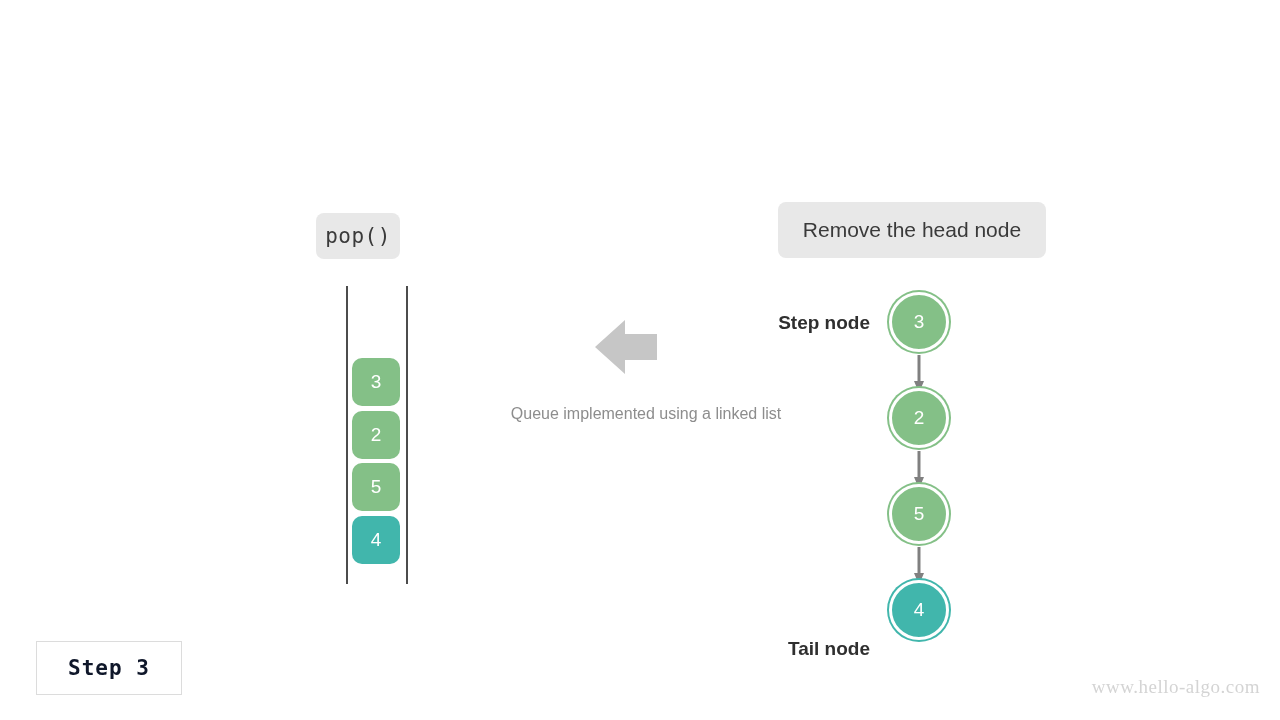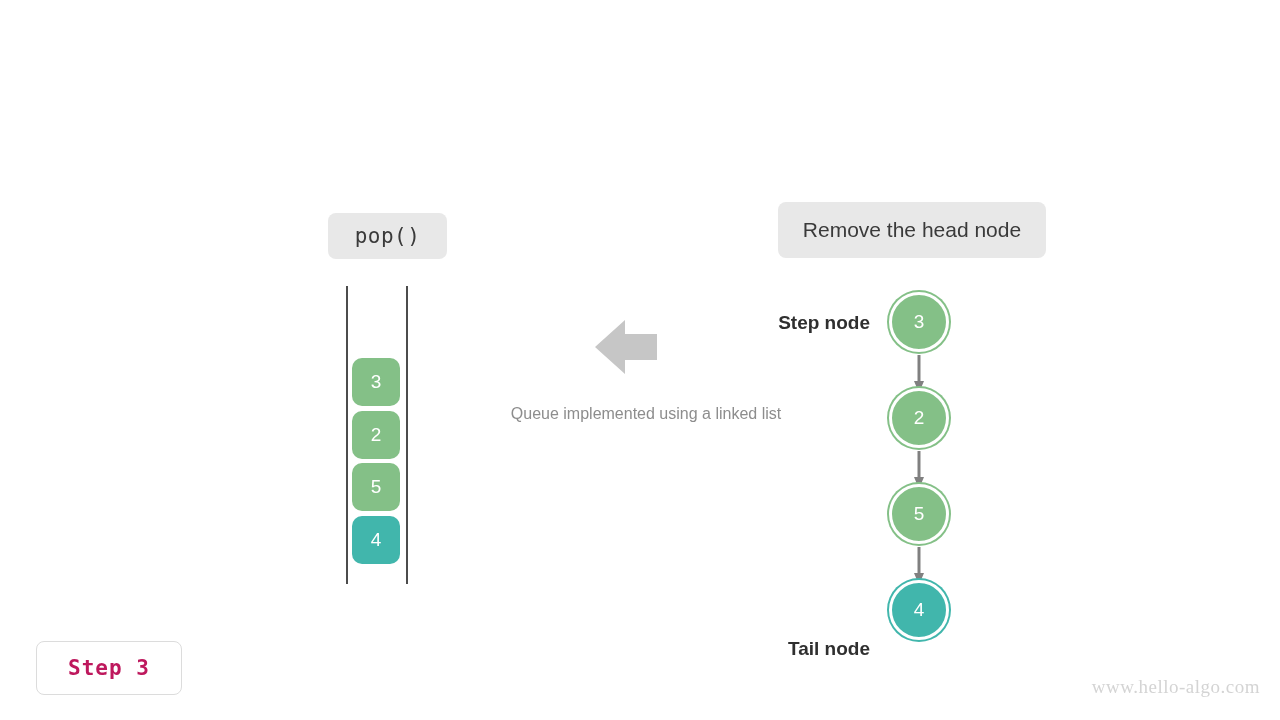--- a/index.html
+++ b/index.html
@@ -21,23 +21,23 @@
     position: absolute;
     background: #e8e8e8;
     border-radius: 8px;
     display: flex;
     align-items: center;
     justify-content: center;
     color: #3a3a3a;
     white-space: nowrap;
   }
   #pop-pill {
-    left: 328px;
+    left: 316px;
     top: 213px;
-    width: 119px;
+    width: 84px;
     height: 46px;
     font-family: "DejaVu Sans Mono", "Liberation Mono", monospace;
     font-size: 21px;
     letter-spacing: 0.5px;
   }
   #action-pill {
     left: 778px;
     top: 202px;
     width: 268px;
     height: 56px;
@@ -150,25 +150,25 @@
   #tail-label { left: 8px;  top: 315px; width: 122px; margin-top: 38px; }
 
   
   #step-badge {
     position: absolute;
     left: 36px;
     top: 641px;
     width: 144px;
     height: 52px;
     border: 1px solid #dcdcdc;
-    border-radius: 8px;
-    display: flex;
-    align-items: center;
-    justify-content: center;
-    color: #be185d;
+    border-radius: 0;
+    display: flex;
+    align-items: center;
+    justify-content: center;
+    color: #0f172a;
     font-family: "DejaVu Sans Mono", "Liberation Mono", monospace;
     font-size: 21px;
     font-weight: bold;
     letter-spacing: 1px;
     background: #ffffff;
   }
 
   
   #watermark {
     position: absolute;

